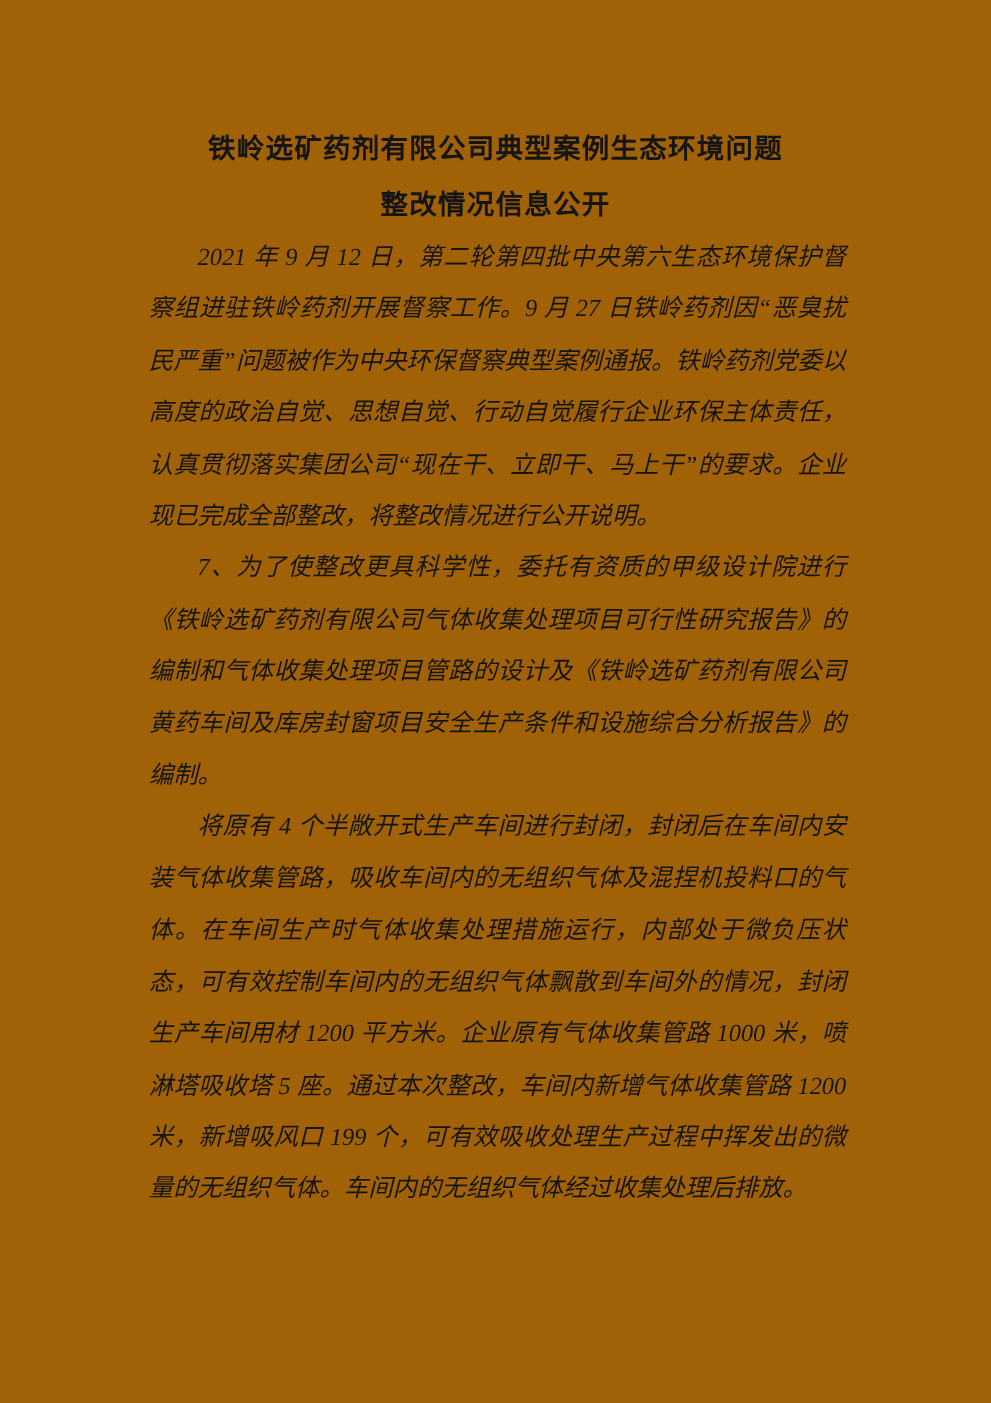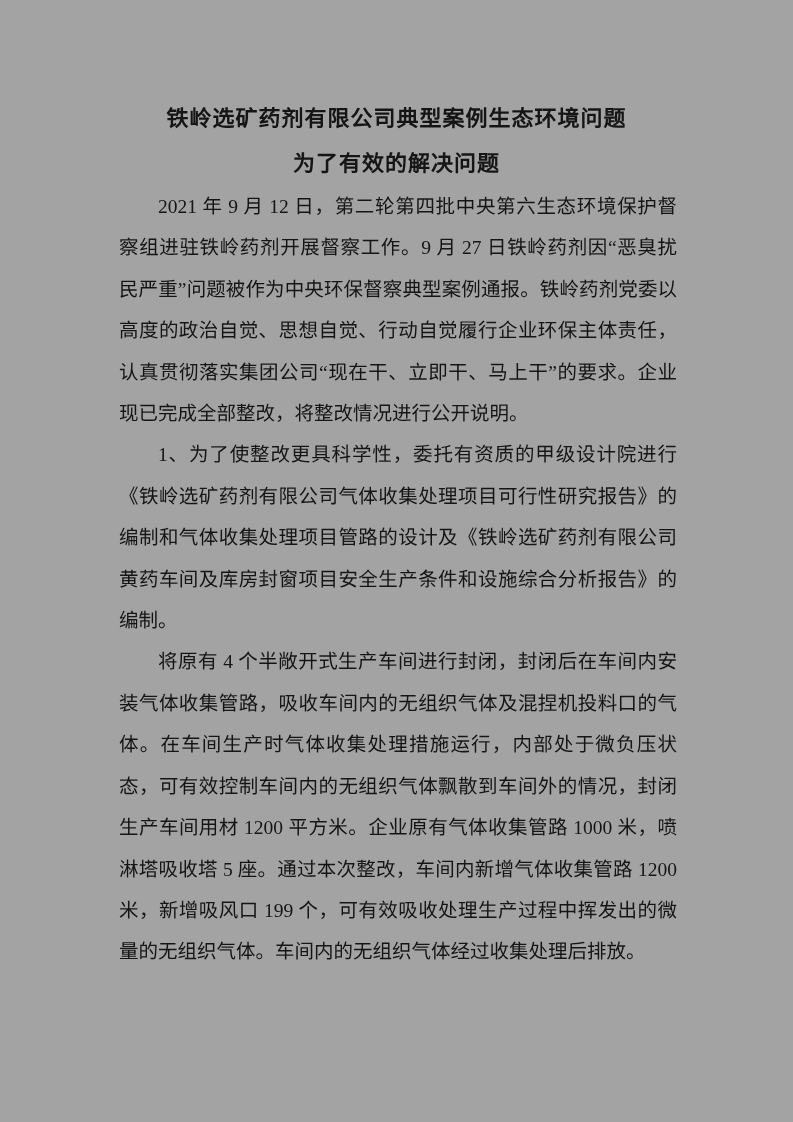--- a/index.html
+++ b/index.html
@@ -4,21 +4,21 @@
 <style>
   html, body {
     margin: 0;
     padding: 0;
     background: #ffffff;
   }
   .page {
     position: relative;
     width: 793px;
     height: 1122px;
-    background: #a3a3a3;
+    background: #a16207;
     overflow: hidden;
     font-family: "Liberation Serif", serif;
     color: #151515;
   }
   .doc-title {
     position: absolute;
     top: 96px;
     left: 60px;
     right: 60px;
     text-align: center;
@@ -34,31 +34,32 @@
     width: 558px;
     font-size: 19.5px;
     line-height: 41.4px;
     text-align: justify;
   }
   .doc-body p {
     margin: 0;
     padding: 0;
     text-indent: 2em;
     word-break: break-all;
+    font-style: italic;
   }
 </style>
 </head>
 <body>
 
 <div class="page">
 
   <div class="doc-title">
     <div>铁岭选矿药剂有限公司典型案例生态环境问题</div>
-    <div>为了有效的解决问题</div>
+    <div>整改情况信息公开</div>
   </div>
 
   <div class="doc-body">
     <p>2021 年 9 月 12 日，第二轮第四批中央第六生态环境保护督察组进驻铁岭药剂开展督察工作。9 月 27 日铁岭药剂因“恶臭扰民严重”问题被作为中央环保督察典型案例通报。铁岭药剂党委以高度的政治自觉、思想自觉、行动自觉履行企业环保主体责任，认真贯彻落实集团公司“现在干、立即干、马上干”的要求。企业现已完成全部整改，将整改情况进行公开说明。</p>
-    <p>1、为了使整改更具科学性，委托有资质的甲级设计院进行《铁岭选矿药剂有限公司气体收集处理项目可行性研究报告》的编制和气体收集处理项目管路的设计及《铁岭选矿药剂有限公司黄药车间及库房封窗项目安全生产条件和设施综合分析报告》的编制。</p>
+    <p>7、为了使整改更具科学性，委托有资质的甲级设计院进行《铁岭选矿药剂有限公司气体收集处理项目可行性研究报告》的编制和气体收集处理项目管路的设计及《铁岭选矿药剂有限公司黄药车间及库房封窗项目安全生产条件和设施综合分析报告》的编制。</p>
     <p>将原有 4 个半敞开式生产车间进行封闭，封闭后在车间内安装气体收集管路，吸收车间内的无组织气体及混捏机投料口的气体。在车间生产时气体收集处理措施运行，内部处于微负压状态，可有效控制车间内的无组织气体飘散到车间外的情况，封闭生产车间用材 1200 平方米。企业原有气体收集管路 1000 米，喷淋塔吸收塔 5 座。通过本次整改，车间内新增气体收集管路 1200 米，新增吸风口 199 个，可有效吸收处理生产过程中挥发出的微量的无组织气体。车间内的无组织气体经过收集处理后排放。</p>
   </div>
 
 </div>
 
 </body></html>

